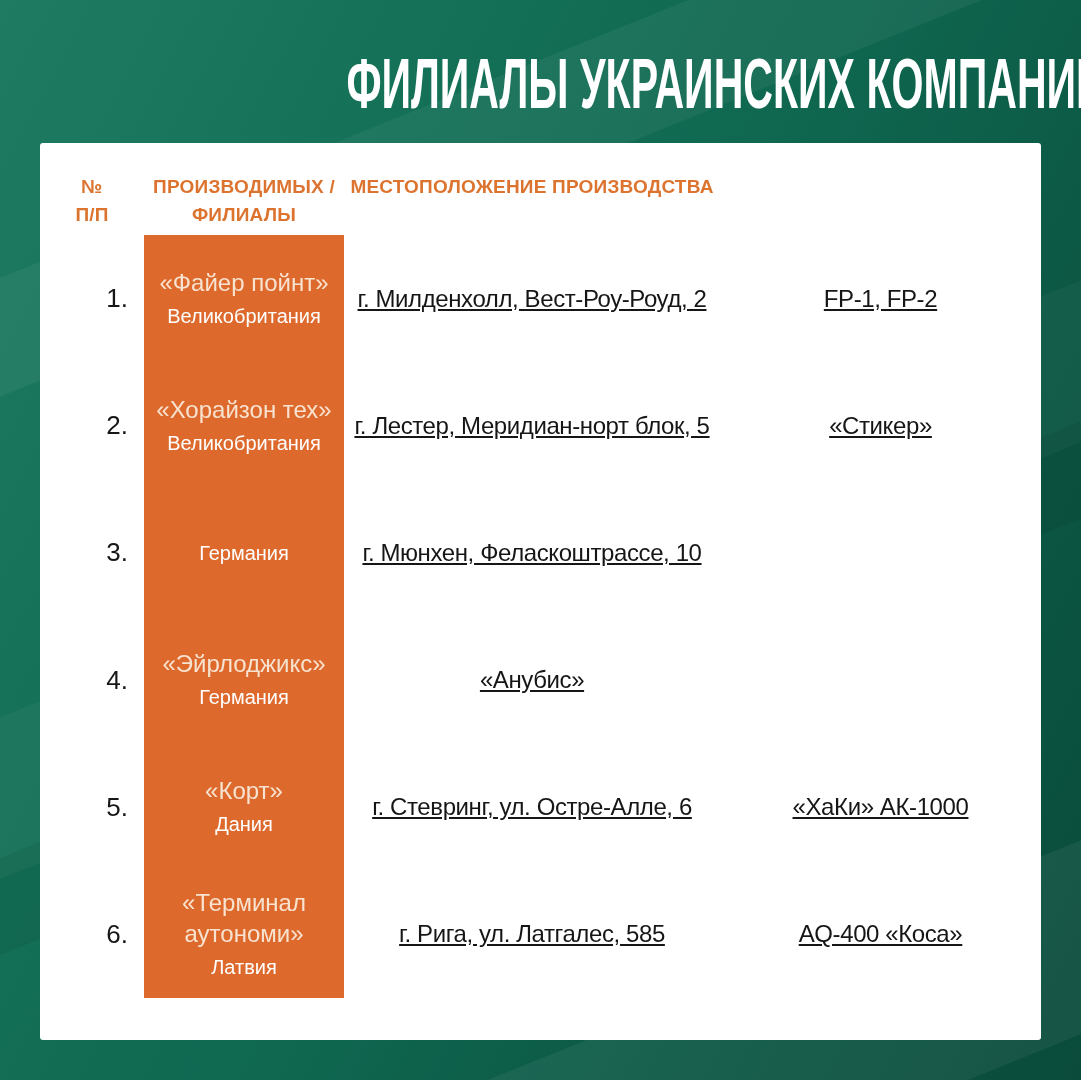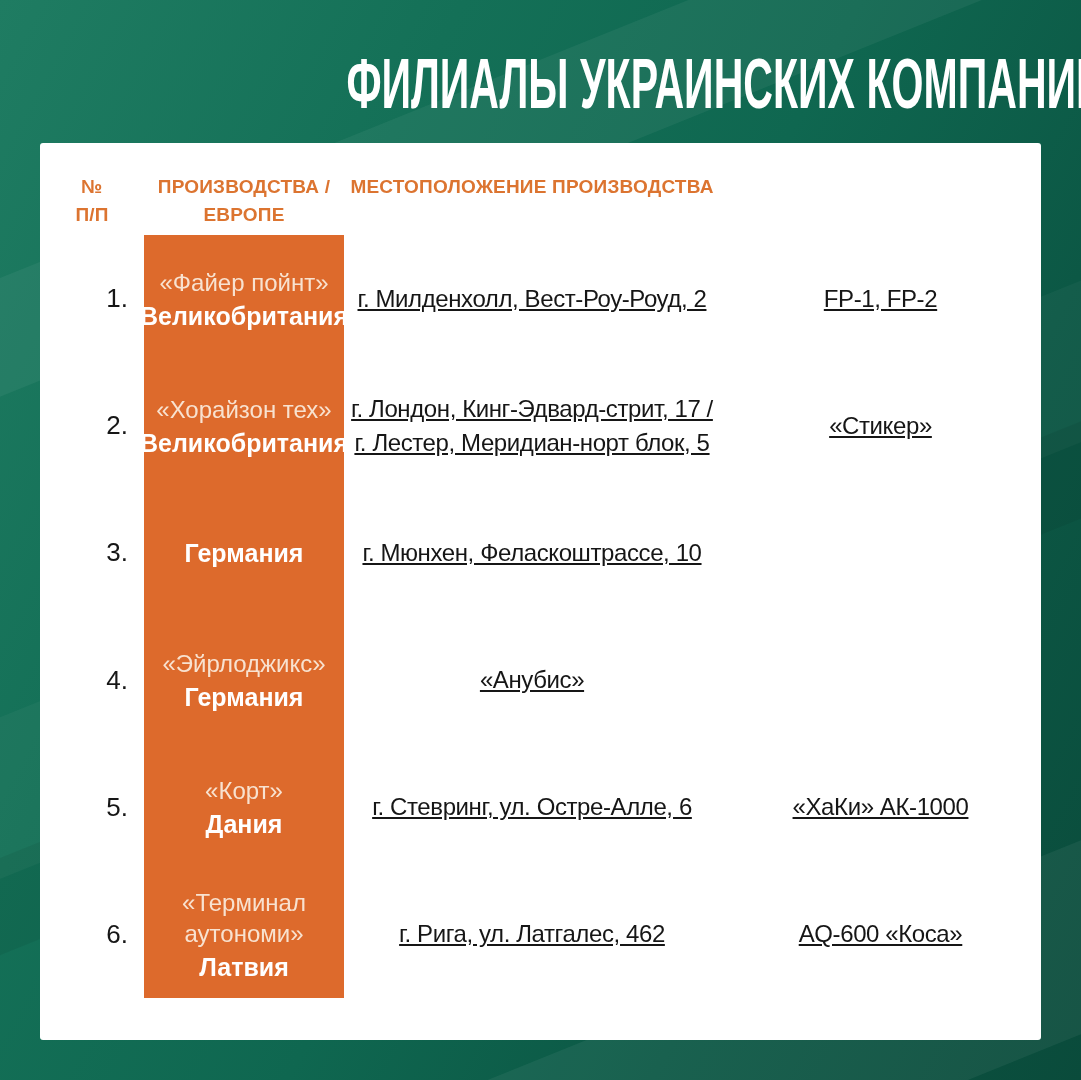--- a/index.html
+++ b/index.html
@@ -91,22 +91,22 @@
     padding:0 0;
     row-gap:3px;
   }
   .company-name{
     color:var(--company-text);
     font-size:24px;
     line-height:31px;
   }
   .country-name{
     color:var(--country-text);
-    font-size:25px;
-    font-weight:700;
+    font-size:20px;
+    font-weight:400;
     line-height:30px;
     white-space:nowrap;
   }
   .cell-address,.cell-type{
     text-align:center;
     color:var(--body-text);
     font-size:24px;
     line-height:34px;
     letter-spacing:-0.4px;
     text-decoration:underline;
@@ -123,22 +123,22 @@
 
 <h1 class="title"><span class="fit" style="transform: scaleX(0.587);">ФИЛИАЛЫ УКРАИНСКИХ КОМПАНИЙ В ЕВРОПЕ</span></h1>
 
 <div class="card">
   <div class="thead">
     <div class="th">
       <div>№</div>
       <div>П/П</div>
     </div>
     <div class="th">
-      <div>ПРОИЗВОДСТВА /</div>
-      <div>ЕВРОПЕ</div>
+      <div>ПРОИЗВОДИМЫХ /</div>
+      <div>ФИЛИАЛЫ</div>
     </div>
     <div class="th">
       <div>МЕСТОПОЛОЖЕНИЕ ПРОИЗВОДСТВА</div>
     </div>
   </div>
   <div class="tbody">
   <div class="trow">
     <div class="cell-num">1.</div>
     <div class="cell-company">
       <div class="company-name">«Файер пойнт»</div>
@@ -150,21 +150,20 @@
     <div class="cell-type">FP-1, FP-2</div>
   </div>
 
   <div class="trow">
     <div class="cell-num">2.</div>
     <div class="cell-company">
       <div class="company-name">«Хорайзон тех»</div>
       <div class="country-name">Великобритания</div>
     </div>
     <div class="cell-address">
-          <div>г. Лондон, Кинг-Эдвард-стрит, 17 /</div>
           <div>г. Лестер, Меридиан-норт блок, 5</div>
         </div>
     <div class="cell-type">«Стикер»</div>
   </div>
 
   <div class="trow">
     <div class="cell-num">3.</div>
     <div class="cell-company">
       <div class="country-name">Германия</div>
     </div>
@@ -194,18 +193,18 @@
     <div class="cell-type">«ХаКи» АК-1000</div>
   </div>
 
   <div class="trow">
     <div class="cell-num">6.</div>
     <div class="cell-company">
       <div class="company-name">«Терминал аутономи»</div>
       <div class="country-name">Латвия</div>
     </div>
     <div class="cell-address">
-          <div>г. Рига, ул. Латгалес, 462</div>
-        </div>
-    <div class="cell-type">AQ-600 «Коса»</div>
+          <div>г. Рига, ул. Латгалес, 585</div>
+        </div>
+    <div class="cell-type">AQ-400 «Коса»</div>
   </div>
 </div>
 </div>
 
 </body></html>

